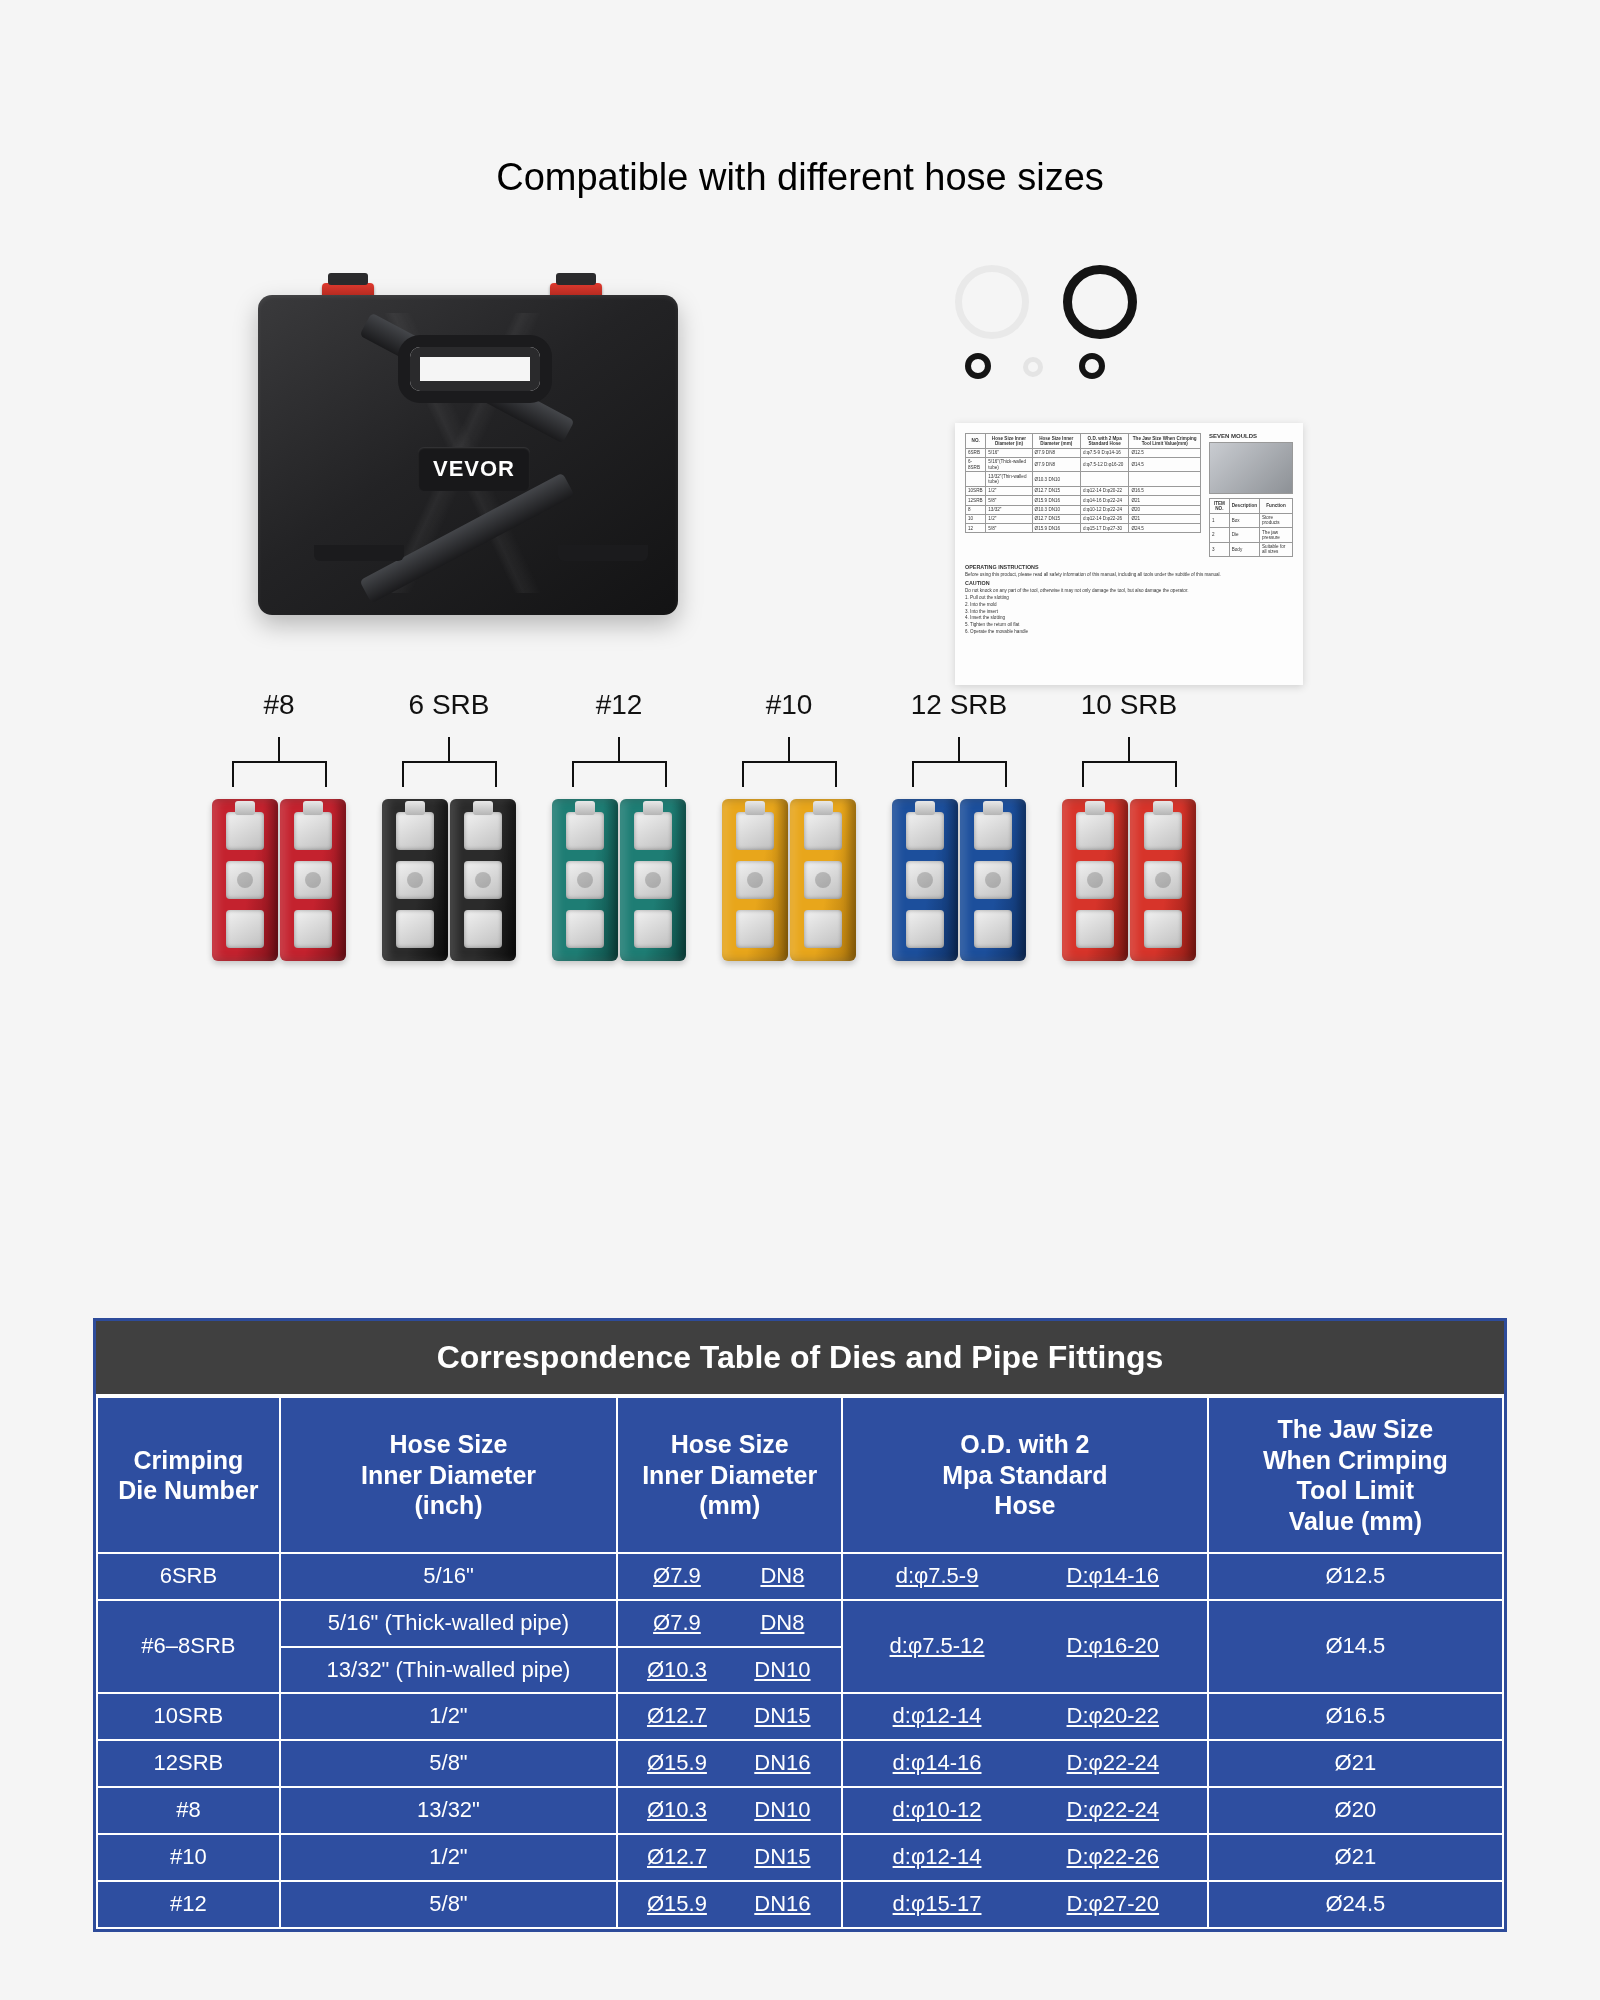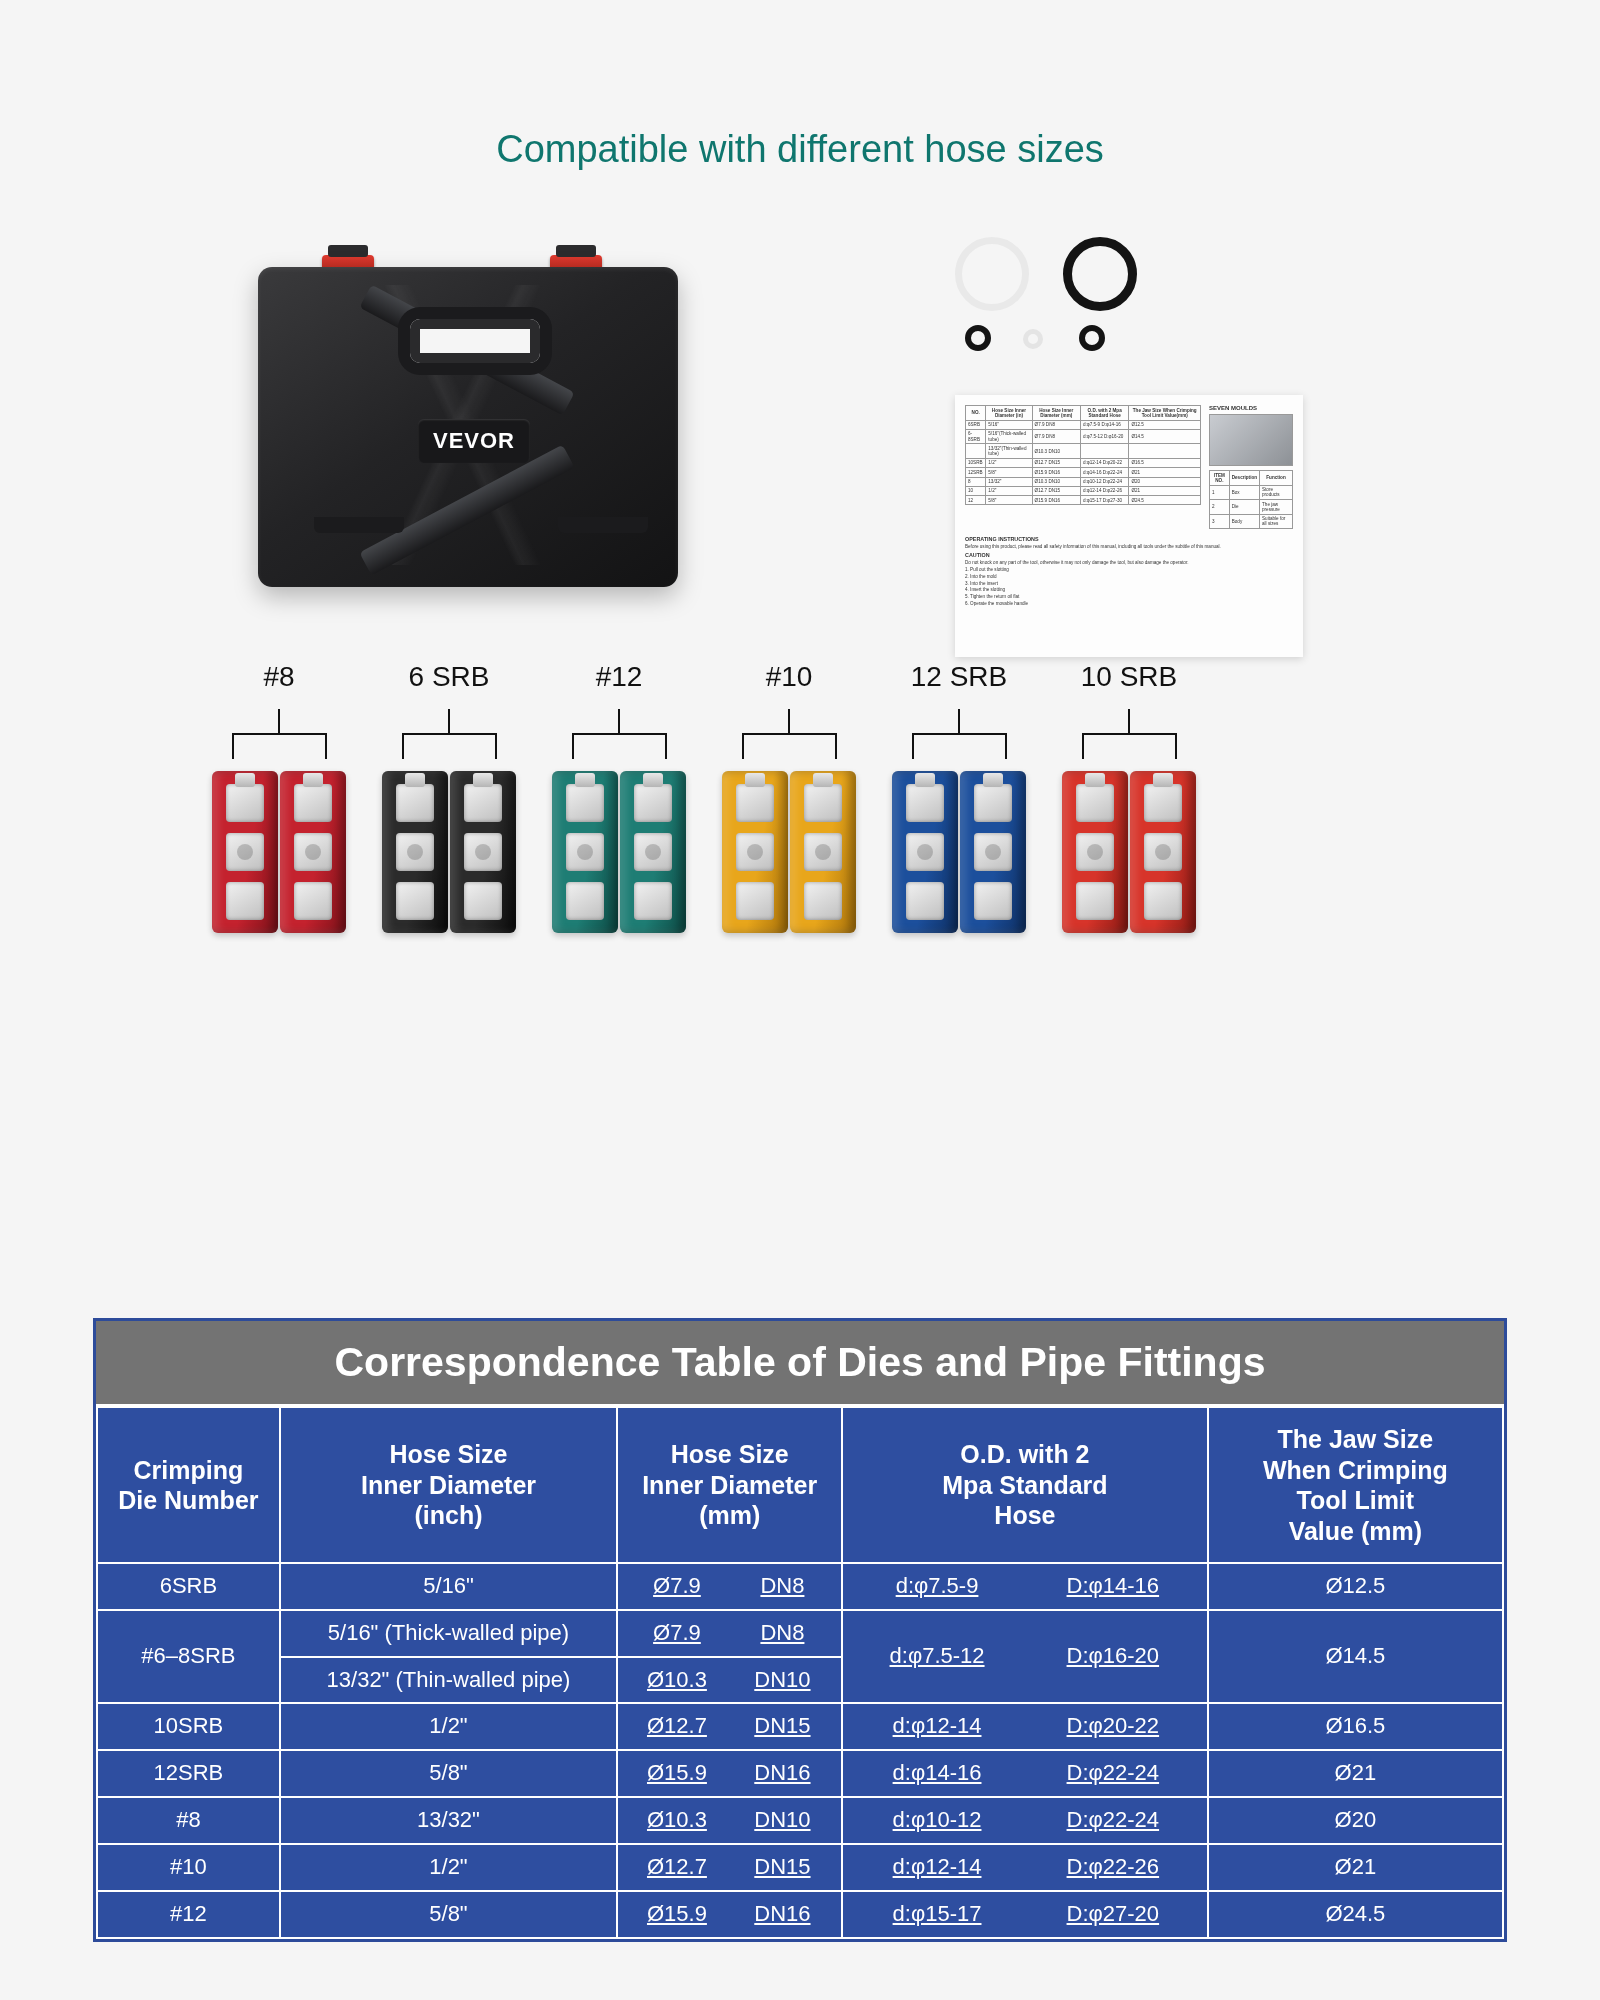--- a/index.html
+++ b/index.html
@@ -19,21 +19,22 @@
   .title {
     font-size: 72px;
     font-weight: bold;
     color: #f4511e;
     letter-spacing: -1px;
     line-height: 1;
     margin: 0;
   }
   .subtitle {
     font-size: 38px;
-    color: #0f766e;
+    color: #000000;
+    margin-top: 28px;
     font-weight: 400;
   }
 
   
   .hero {
     position: relative;
     width: 1600px;
     height: 420px;
     margin-top: 52px;
   }
@@ -193,23 +194,23 @@
     border: 3px solid #2d4b9a;
   }
   table.corr {
     width: 100%;
     border-collapse: collapse;
     background: #2e4ea0;
     color: #ffffff;
     font-size: 22px;
   }
   table.corr caption {
-    background: #737373;
+    background: #404040;
     color: #fff;
-    font-size: 41px;
+    font-size: 32px;
     font-weight: bold;
     padding: 18px 0;
     border-bottom: 2px solid #ffffff;
   }
   table.corr th, table.corr td {
     border: 2px solid #ffffff;
     text-align: center;
     padding: 9px 6px;
     line-height: 1.22;
   }

